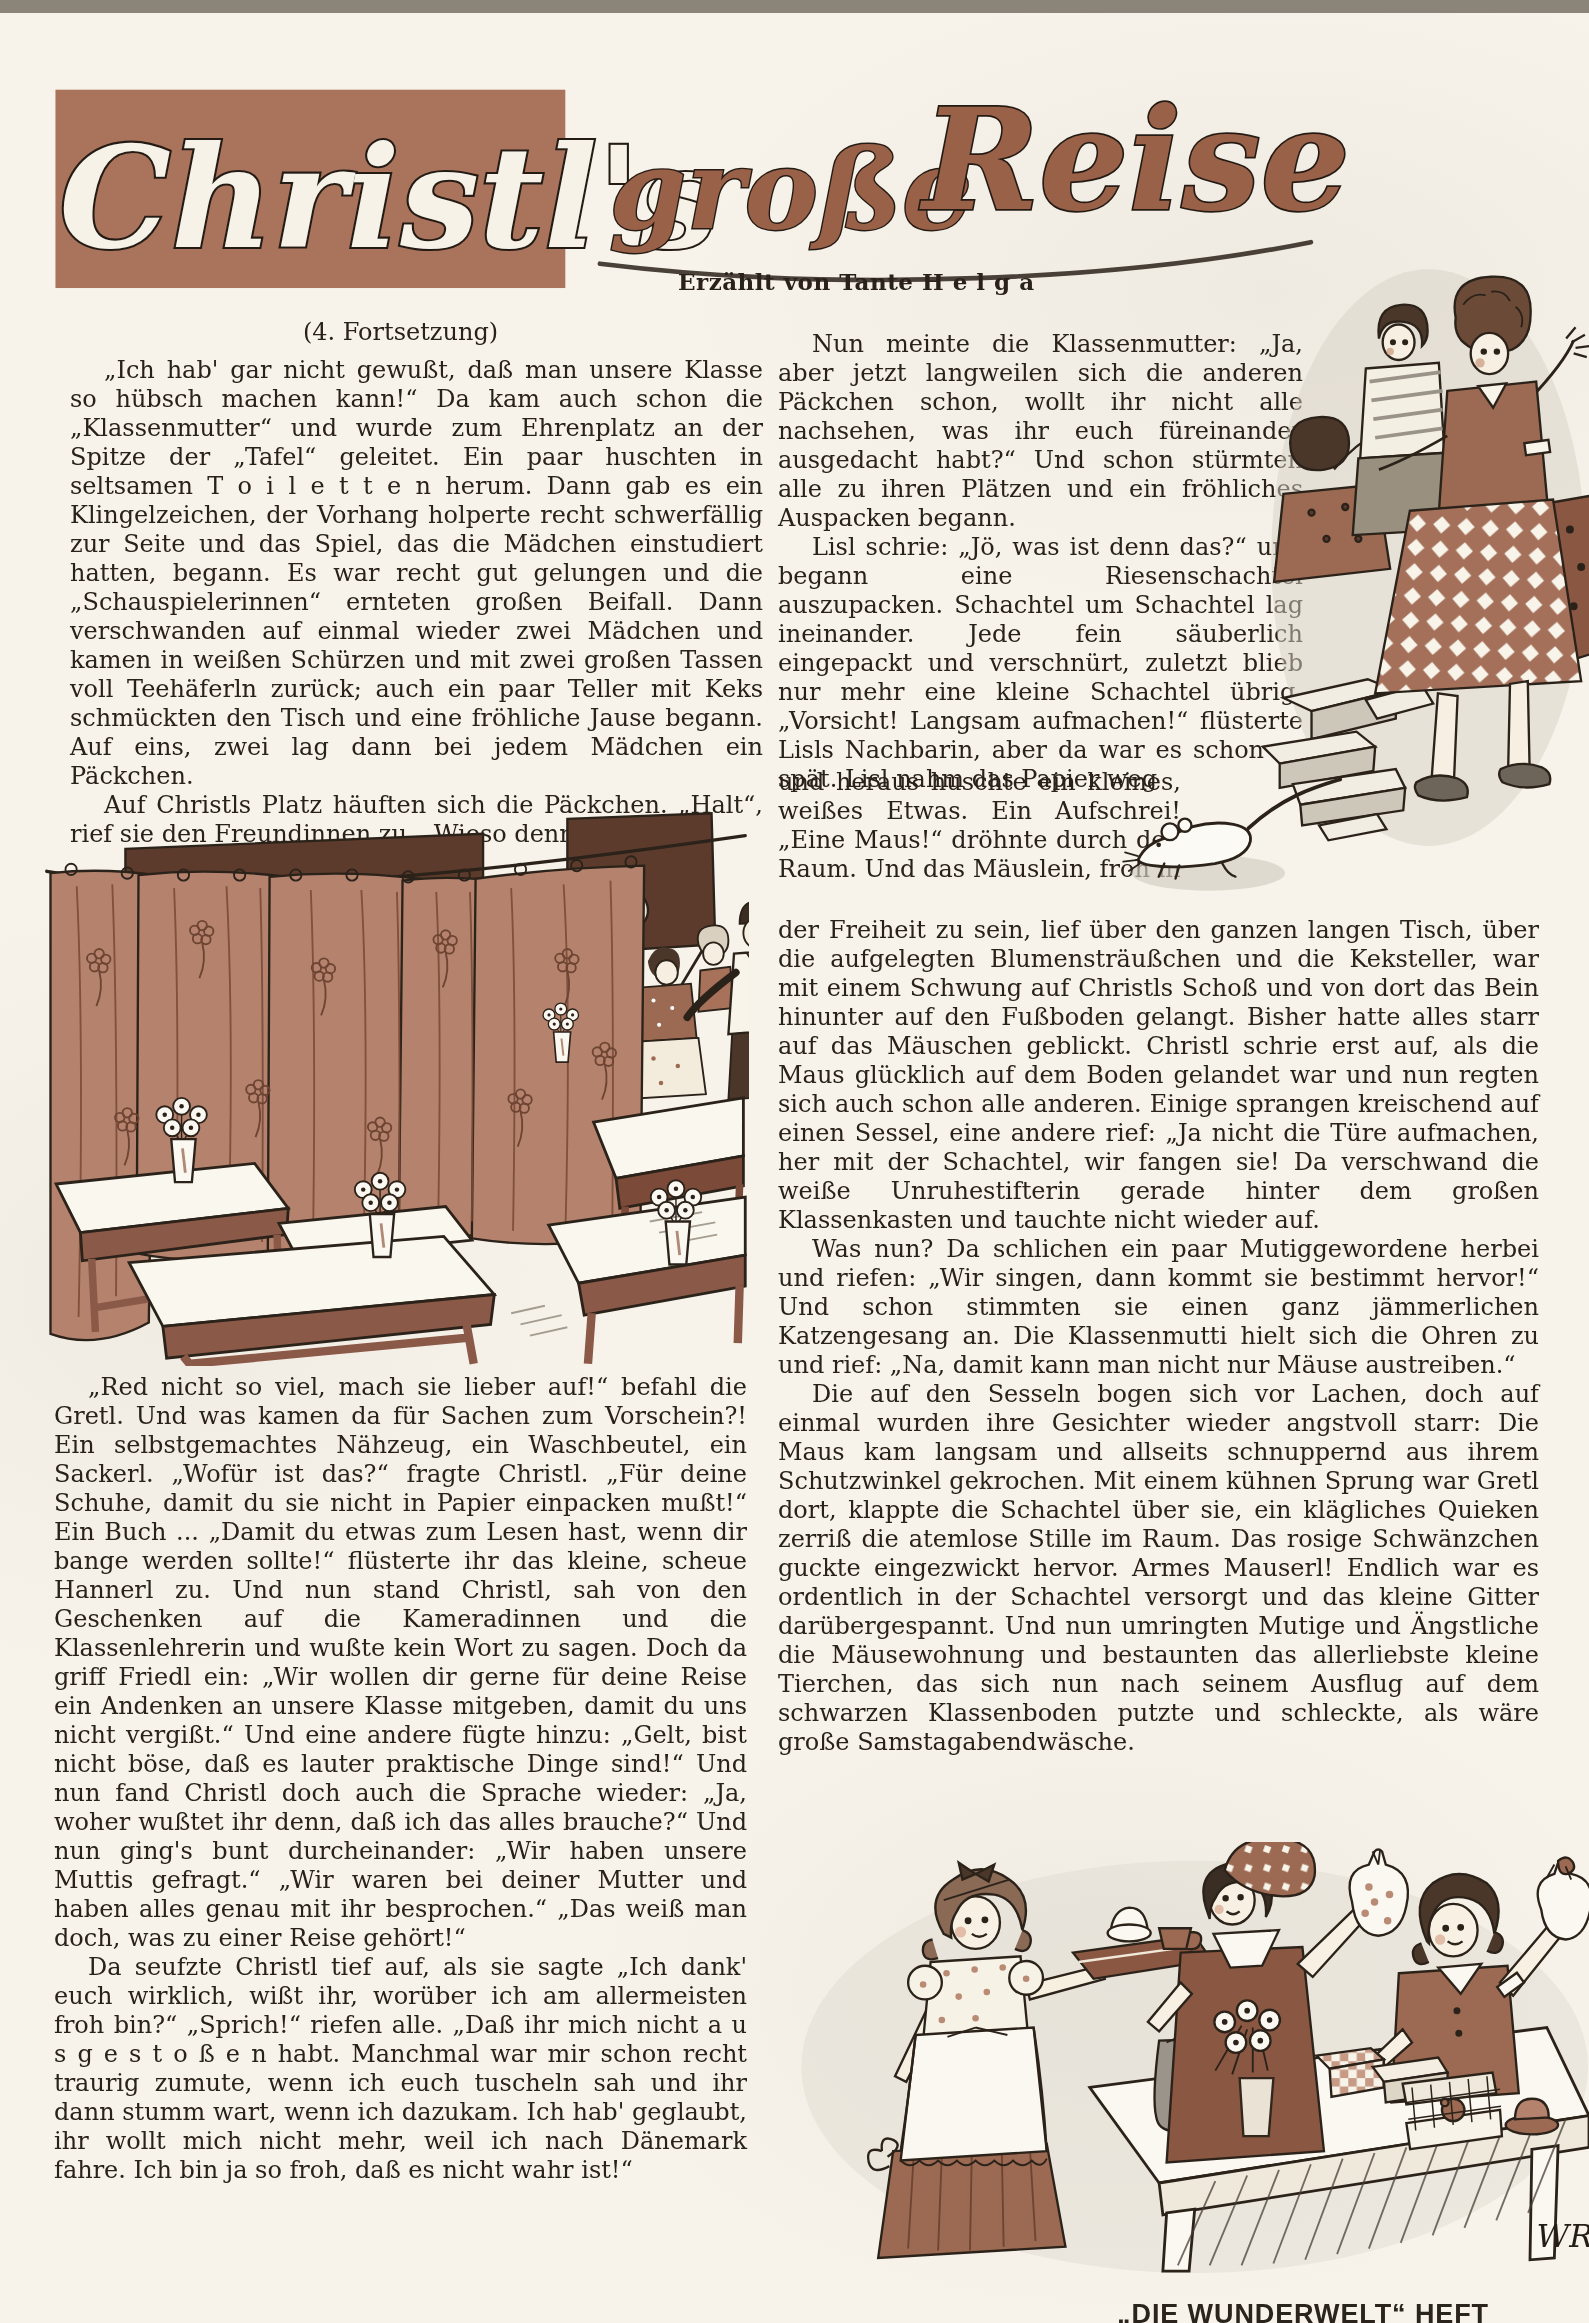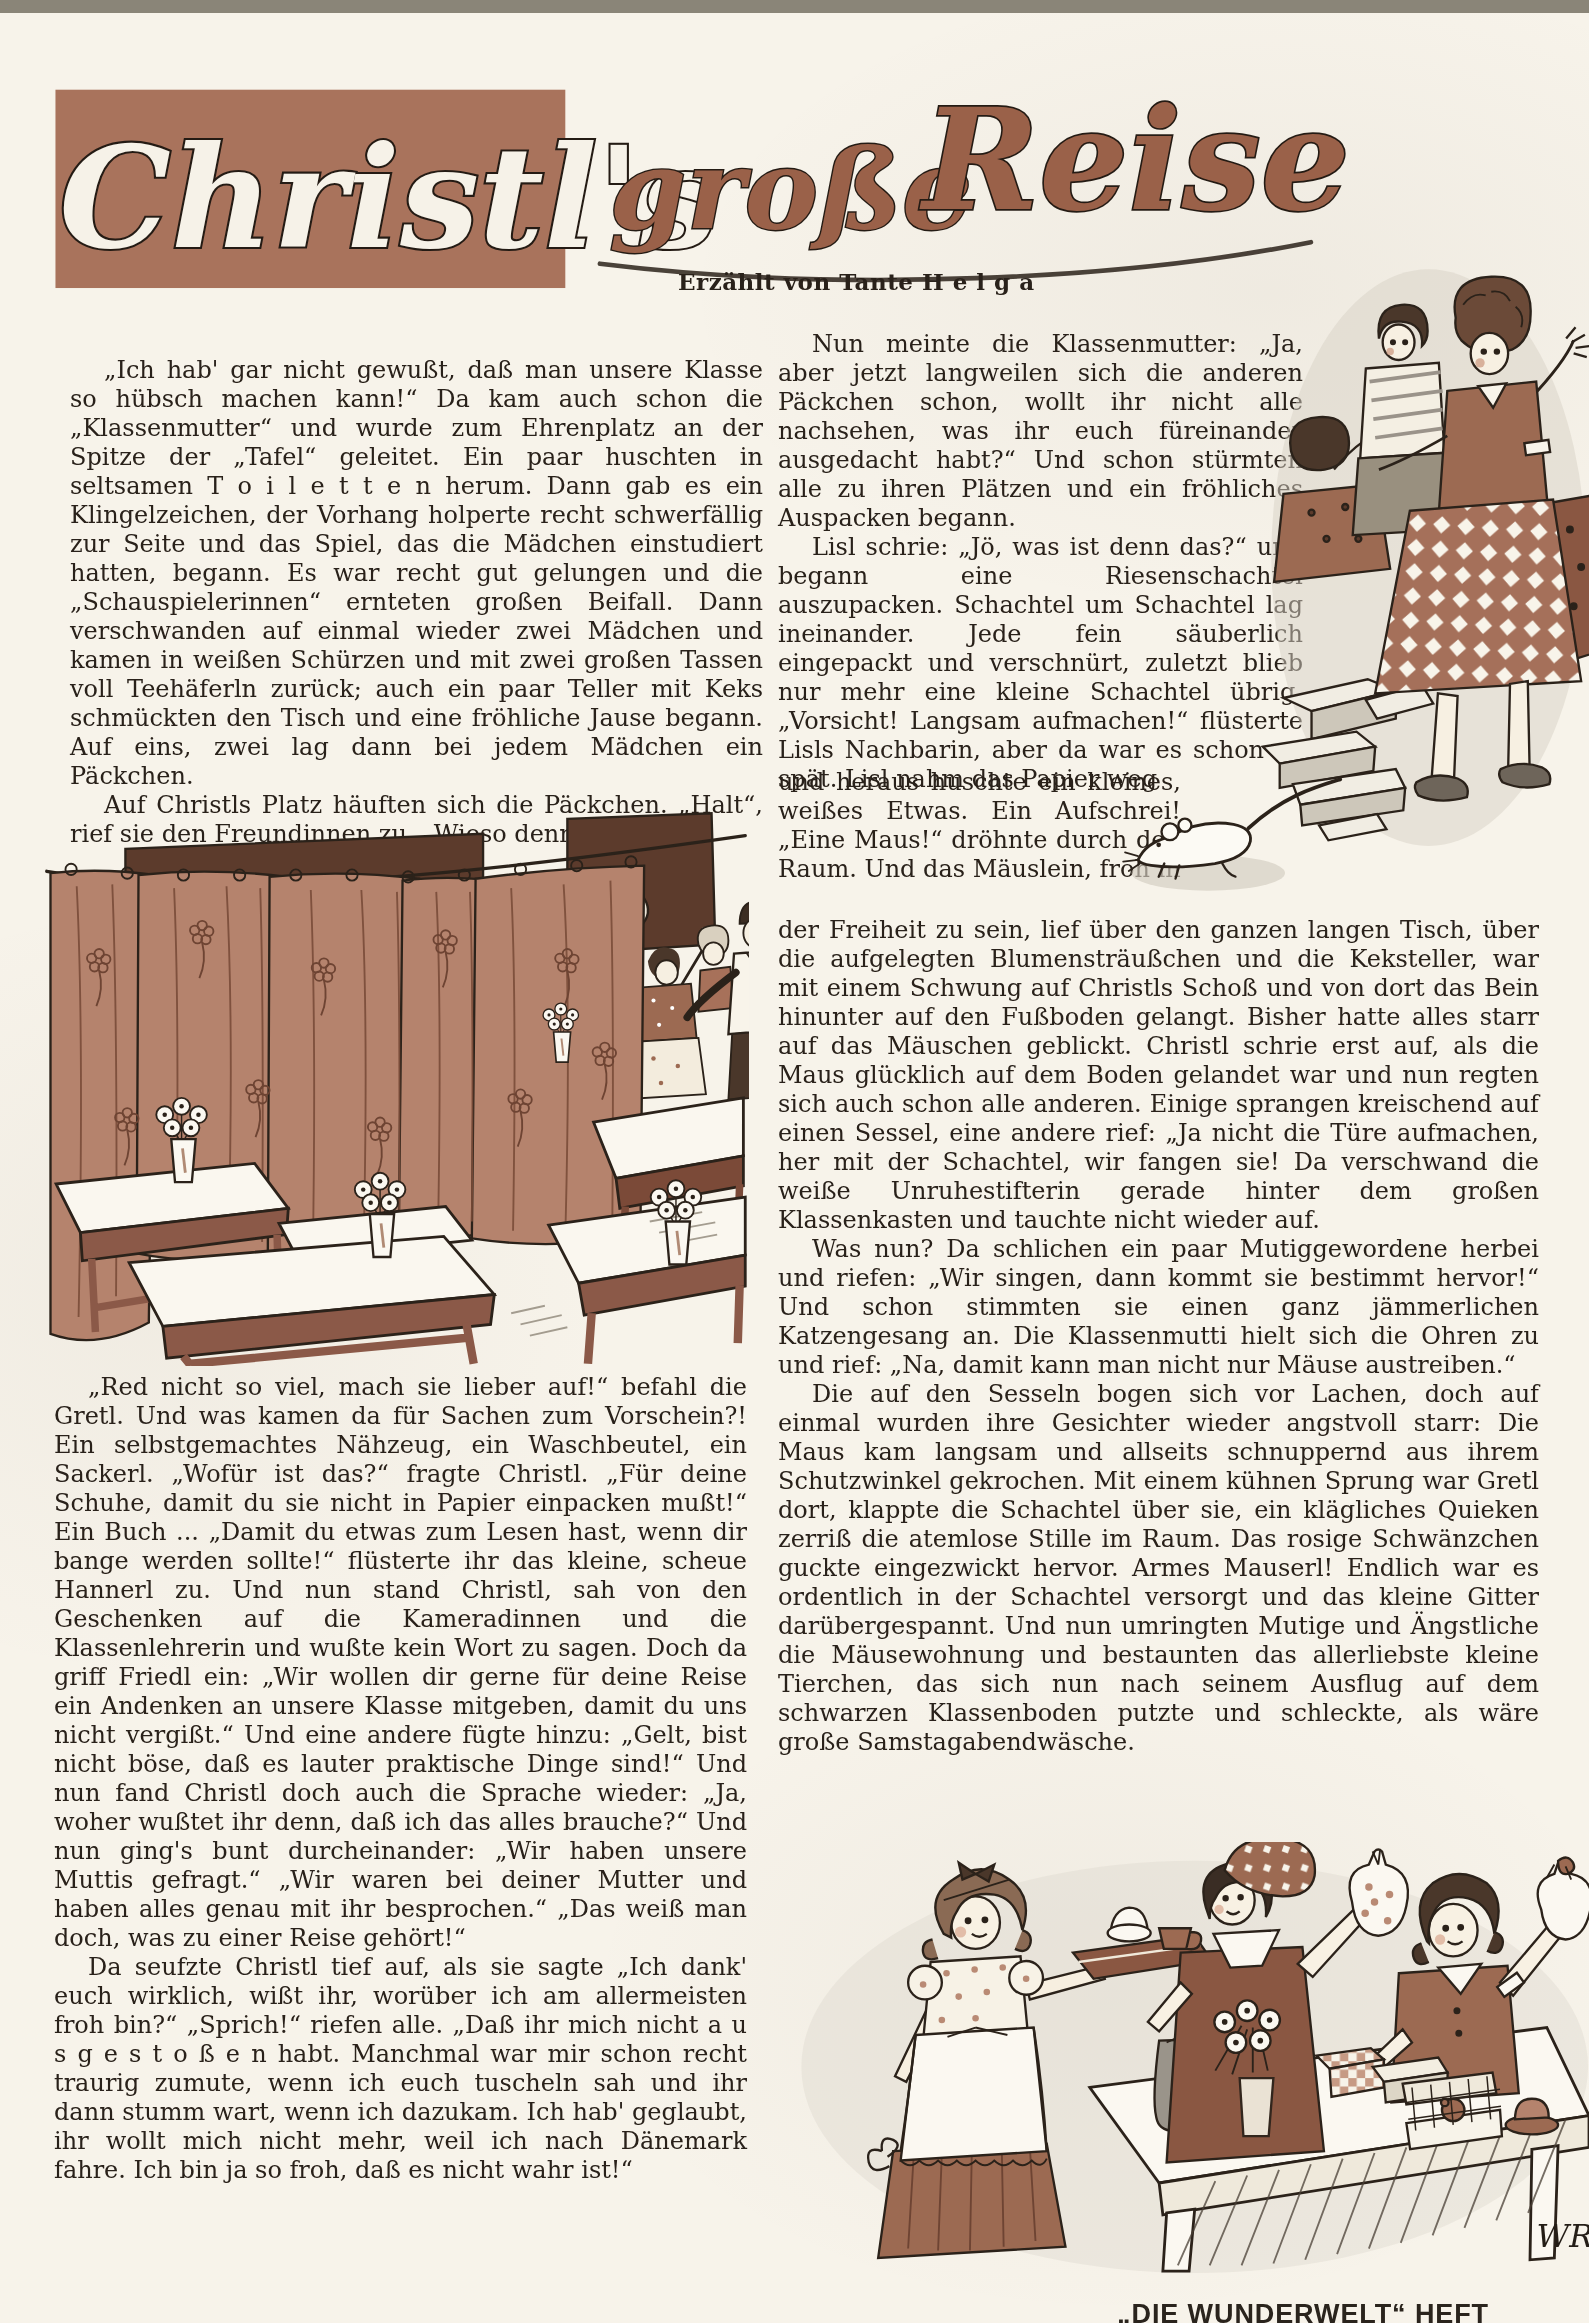--- a/index.html
+++ b/index.html
@@ -30,20 +30,21 @@
   <svg class="abs" style="left:0;top:0" width="1589" height="290" viewBox="0 0 1696 310">
     <rect x="58" y="82" width="545" height="212" fill="#a9735c"></rect>
     <text x="62" y="250" font-family="DejaVu Serif, serif" font-style="italic" font-weight="bold" font-size="150" fill="#f6f2e8" stroke="#241b14" stroke-width="4.5" paint-order="stroke">Christl's</text>
     <text x="650" y="230" font-family="DejaVu Serif, serif" font-style="italic" font-weight="bold" font-size="118" fill="#9a6149" stroke="#241b14" stroke-width="3" paint-order="stroke">große</text>
     <text x="985" y="210" font-family="DejaVu Serif, serif" font-style="italic" font-weight="bold" font-size="150" fill="#9a6149" stroke="#241b14" stroke-width="3.5" paint-order="stroke">Reise</text>
     <path d="M640,268 C900,300 1200,285 1400,245" class="ink" stroke-width="5" opacity=".85"></path>
   </svg>
 
   <div class="abs byline" style="left:678px;top:255px;width:375px">Erzählt von Tante H e l g a</div>
 
+  <div class="abs section-label" style="left:54px;top:305px;width:693px">(4. Fortsetzung)</div>
 
   <div class="abs body-text" style="left:70px;top:343px;width:693px">
       <p class="para">„Ich hab' gar nicht gewußt, daß man unsere Klasse so hübsch machen kann!“ Da kam auch schon die „Klassenmutter“ und wurde zum Ehrenplatz an der Spitze der „Tafel“ geleitet. Ein paar huschten in seltsamen T o i l e t t e n herum. Dann gab es ein Klingelzeichen, der Vorhang holperte recht schwerfällig zur Seite und das Spiel, das die Mädchen einstudiert hatten, begann. Es war recht gut gelungen und die „Schauspielerinnen“ ernteten großen Beifall. Dann verschwanden auf einmal wieder zwei Mädchen und kamen in weißen Schürzen und mit zwei großen Tassen voll Teehäferln zurück; auch ein paar Teller mit Keks schmückten den Tisch und eine fröhliche Jause begann. Auf eins, zwei lag dann bei jedem Mädchen ein Päckchen.</p>
       <p class="para">Auf Christls Platz häuften sich die Päckchen. „Halt“, rief sie den Freundinnen zu. „Wieso denn alles</p>
     </div>
 
   <svg class="abs" style="left:43px;top:798px" width="706" height="555" viewBox="0 0 754 592">
     <defs>
       <g id="flw" stroke="#6e4433" stroke-width="2" fill="none">
         <circle cx="0" cy="-8" r="5"></circle>

